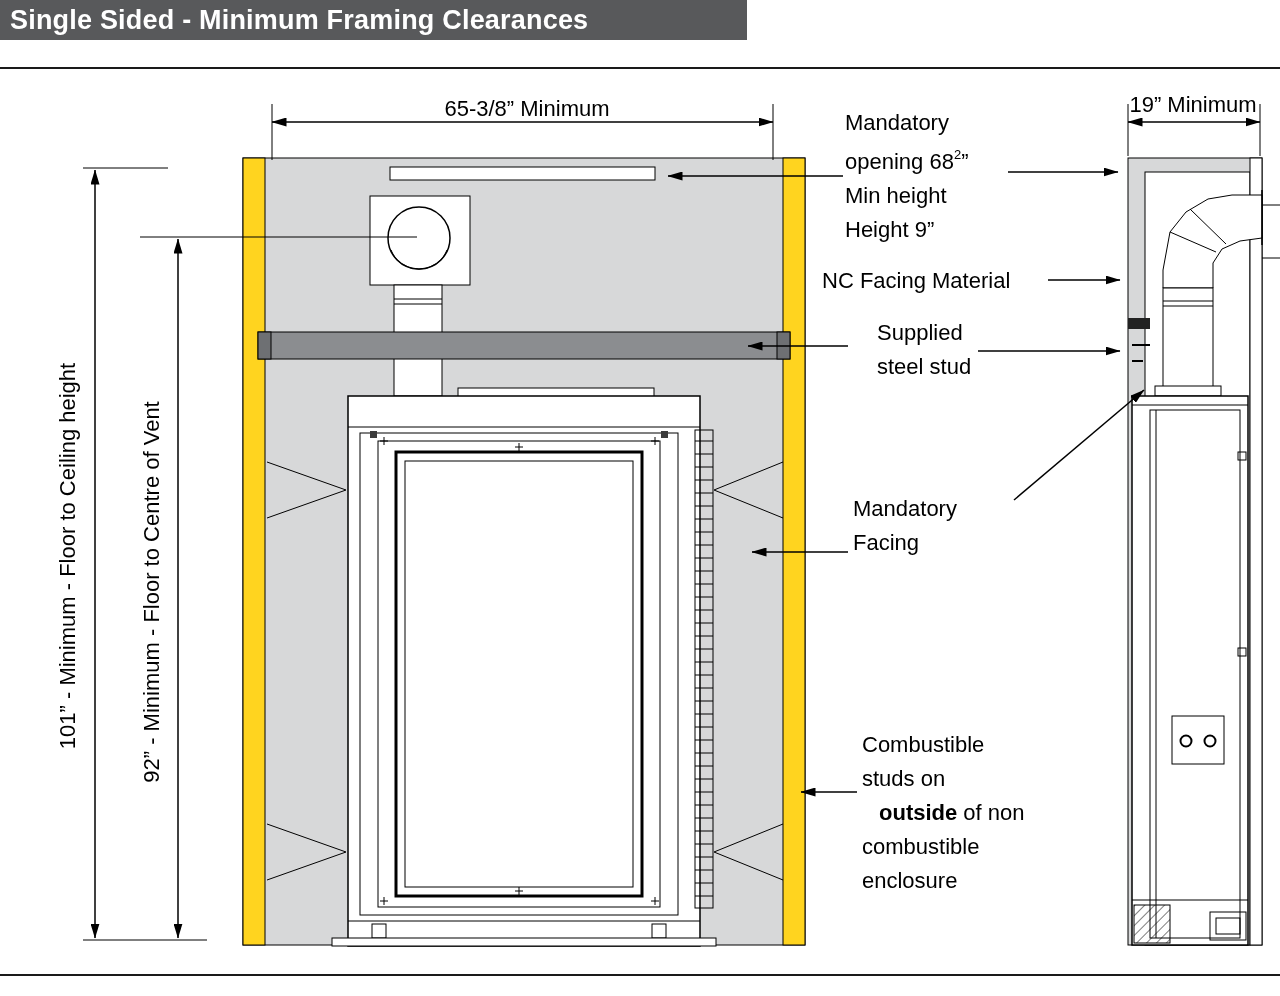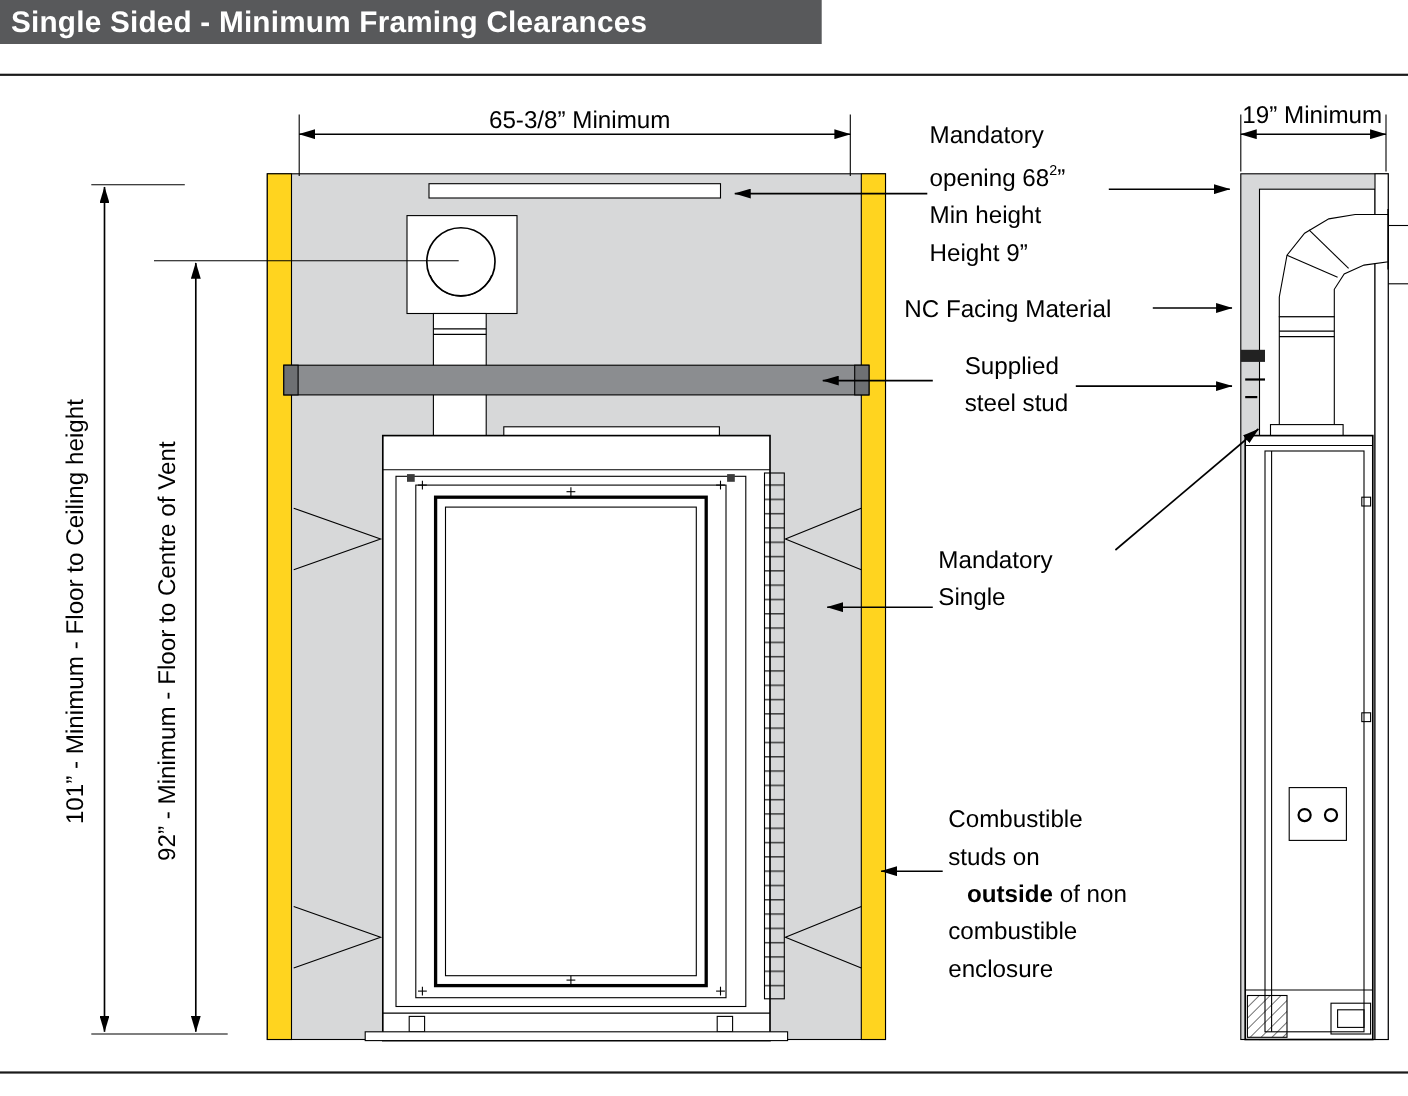--- a/index.html
+++ b/index.html
@@ -198,21 +198,21 @@
 
   <div class="label" style="left:822px; top:264px;">NC Facing Material</div>
 
   <div class="label" style="left:853px; top:316px;margin-left:24px;">
     <div>Supplied</div>
     <div>steel stud</div>
   </div>
 
   <div class="label" style="left:853px; top:492px;">
     <div>Mandatory</div>
-    <div>Single</div>
+    <div>Facing</div>
   </div>
 
   <div class="label" style="left:862px; top:728px;">
     <div>Combustible</div>
     <div>studs on</div>
     <div>
       <span class="bold">outside</span><span> of non</span>
     </div>
     <div>combustible</div>
     <div>enclosure</div>

